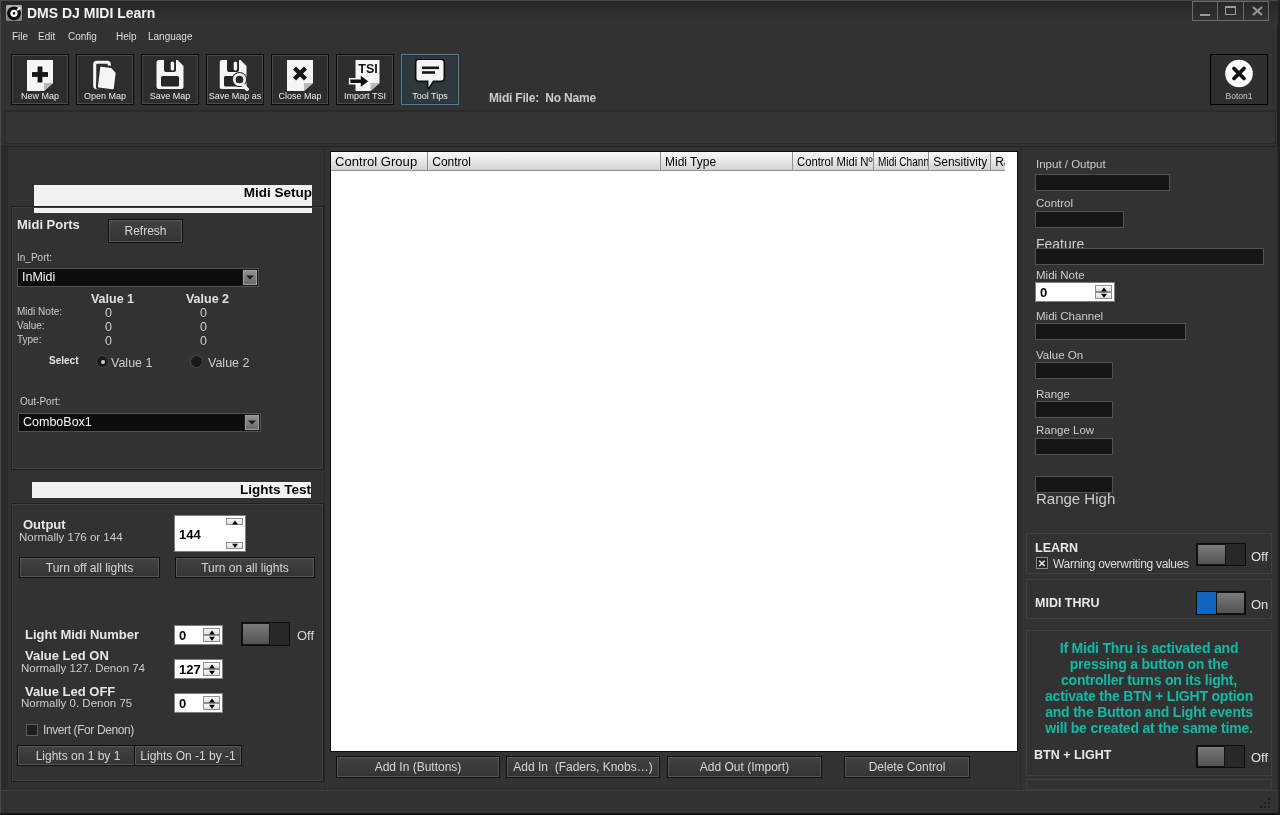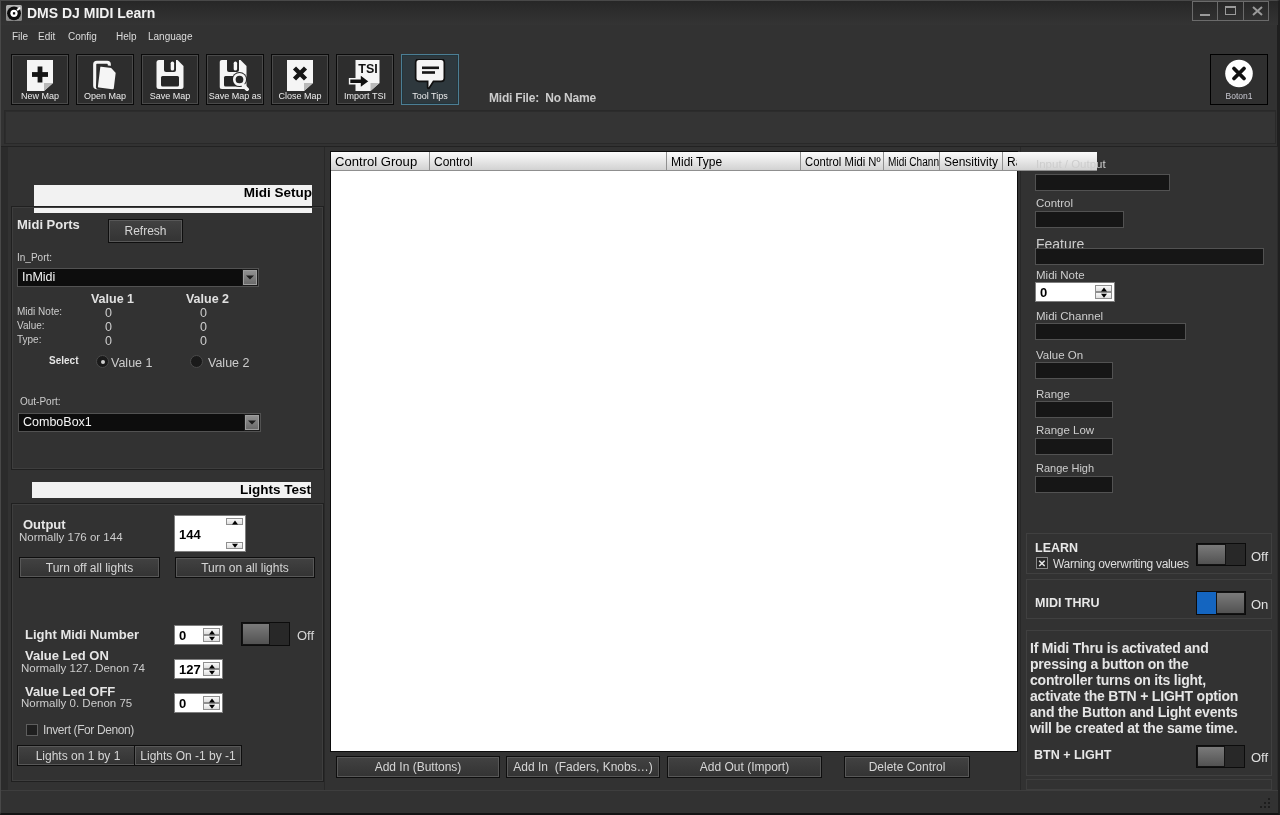--- a/index.html
+++ b/index.html
@@ -233,21 +233,21 @@
       <span class="dn"></span>
     </div>
 <div class="a" style="left:26px;top:724px;width:12px;height:12px;background:#1f1f1f;border:1px solid #5e5e5e"></div>
 <div class="lbl" style="left:43px;top:723px;font-size:12px;letter-spacing:-0.4px">Invert (For Denon)</div>
 <div class="btn" style="left:17px;top:745px;width:122px;height:21px">Lights on 1 by 1</div>
 <div class="btn" style="left:134px;top:745px;width:108px;height:21px">Lights On -1 by -1</div>
 </div>
 
 <div id="center">
 <div class="a" style="left:330px;top:151px;width:688px;height:601px;background:#fff;border:1px solid #0c0c0c">
-  <div class="a" style="left:0;top:0;width:766px;height:19px;background:linear-gradient(#fbfbfb,#e9e9e9 45%,#d2d2d2);border-bottom:1px solid #8f8f8f;display:flex">
+  <div class="a" style="left:0;top:0;width:674px;height:19px;background:linear-gradient(#fbfbfb,#e9e9e9 45%,#d2d2d2);border-bottom:1px solid #8f8f8f;display:flex">
     <div class="hcell" style="width:99px"><span style="display:inline-block;transform:scaleX(1.09);transform-origin:0 50%">Control Group</span></div>
     <div class="hcell" style="width:237px">Control</div>
     <div class="hcell" style="width:134px">Midi Type</div>
     <div class="hcell" style="width:83px"><span style="display:inline-block;transform:scaleX(0.94);transform-origin:0 50%">Control Midi Nº</span></div>
     <div class="hcell" style="width:56px"><span style="display:inline-block;transform:scaleX(0.84);transform-origin:0 50%">Midi Chann</span></div>
     <div class="hcell" style="width:63px">Sensitivity</div>
     <div class="hcell" style="width:14px;border-right:none">Ra</div>
   </div>
 </div>
 <div class="btn" style="left:336px;top:756px;width:164px;height:22px">Add In (Buttons)</div>
@@ -270,41 +270,41 @@
       <span class="dn"></span>
     </div>
 <div class="lbl" style="left:1036px;top:310px;font-size:11.5px">Midi Channel</div>
 <div class="dinput" style="left:1035px;top:323px;width:151px;height:17px"></div>
 <div class="lbl" style="left:1036px;top:349px;font-size:11.5px">Value On</div>
 <div class="dinput" style="left:1035px;top:362px;width:78px;height:17px"></div>
 <div class="lbl" style="left:1036px;top:388px;font-size:11.5px">Range</div>
 <div class="dinput" style="left:1035px;top:401px;width:78px;height:17px"></div>
 <div class="lbl" style="left:1036px;top:424px;font-size:11.5px">Range Low</div>
 <div class="dinput" style="left:1035px;top:438px;width:78px;height:17px"></div>
-<div class="lbl" style="left:1036px;top:462px;font-size:11px">Range High</div>
+<div class="lbl" style="left:1036px;top:490px;font-size:15px">Range High</div>
 <div class="dinput" style="left:1035px;top:476px;width:78px;height:17px"></div>
 
 <div class="a" style="left:1026px;top:533px;width:246px;height:41px;border:1px solid #404040"></div>
 <div class="lbl b" style="left:1035px;top:541px;font-size:12.5px;color:#e8e8e8">LEARN</div>
 <div class="a" style="left:1036px;top:557px;width:12px;height:12px;background:#262626;border:1px solid #8a8a8a;color:#e8e8e8;font-size:10px;font-weight:bold;line-height:11px;text-align:center">✕</div>
 <div class="lbl" style="left:1053px;top:557px;font-size:12px;letter-spacing:-0.3px;color:#dedede">Warning overwriting values</div>
 <div class="tog off" style="left:1196px;top:543px;width:50px;height:23px">
       <span class="knob"></span>
     </div>
 <div class="lbl" style="left:1251px;top:549px;font-size:13px;color:#e0e0e0">Off</div>
 
 <div class="a" style="left:1026px;top:579px;width:246px;height:40px;border:1px solid #404040"></div>
 <div class="lbl b" style="left:1035px;top:596px;font-size:12.5px;color:#e8e8e8">MIDI THRU</div>
 <div class="tog on" style="left:1196px;top:591px;width:50px;height:24px">
       <span class="knob"></span>
     </div>
 <div class="lbl" style="left:1251px;top:597px;font-size:13px;color:#e0e0e0">On</div>
 
 <div class="a" style="left:1026px;top:630px;width:246px;height:146px;border:1px solid #404040"></div>
-<div class="a" style="left:1030px;top:640px;width:238px;text-align:left;font-size:14px;font-weight:bold;color:#e5e5e5;line-height:16px;letter-spacing:-0.2px">If Midi Thru is activated and<br>pressing a button on the<br>controller turns on its light,<br>activate the BTN + LIGHT option<br>and the Button and Light events<br>will be created at the same time.</div>
+<div class="a" style="left:1030px;top:640px;width:238px;text-align:center;font-size:14px;font-weight:bold;color:#14b8a6;line-height:16px;letter-spacing:-0.2px">If Midi Thru is activated and<br>pressing a button on the<br>controller turns on its light,<br>activate the BTN + LIGHT option<br>and the Button and Light events<br>will be created at the same time.</div>
 <div class="lbl b" style="left:1034px;top:748px;font-size:12.5px;color:#e8e8e8">BTN + LIGHT</div>
 <div class="tog off" style="left:1196px;top:745px;width:49px;height:23px">
       <span class="knob"></span>
     </div>
 <div class="lbl" style="left:1251px;top:750px;font-size:13px;color:#e0e0e0">Off</div>
 
 <div class="a" style="left:1026px;top:779px;width:246px;height:11px;border:1px solid #3e3e3e"></div>
 </div>
 
 <div class="a" style="left:1px;top:790px;width:1277px;height:23px;background:#323232;border-top:1px solid #3e3e3e"></div>

